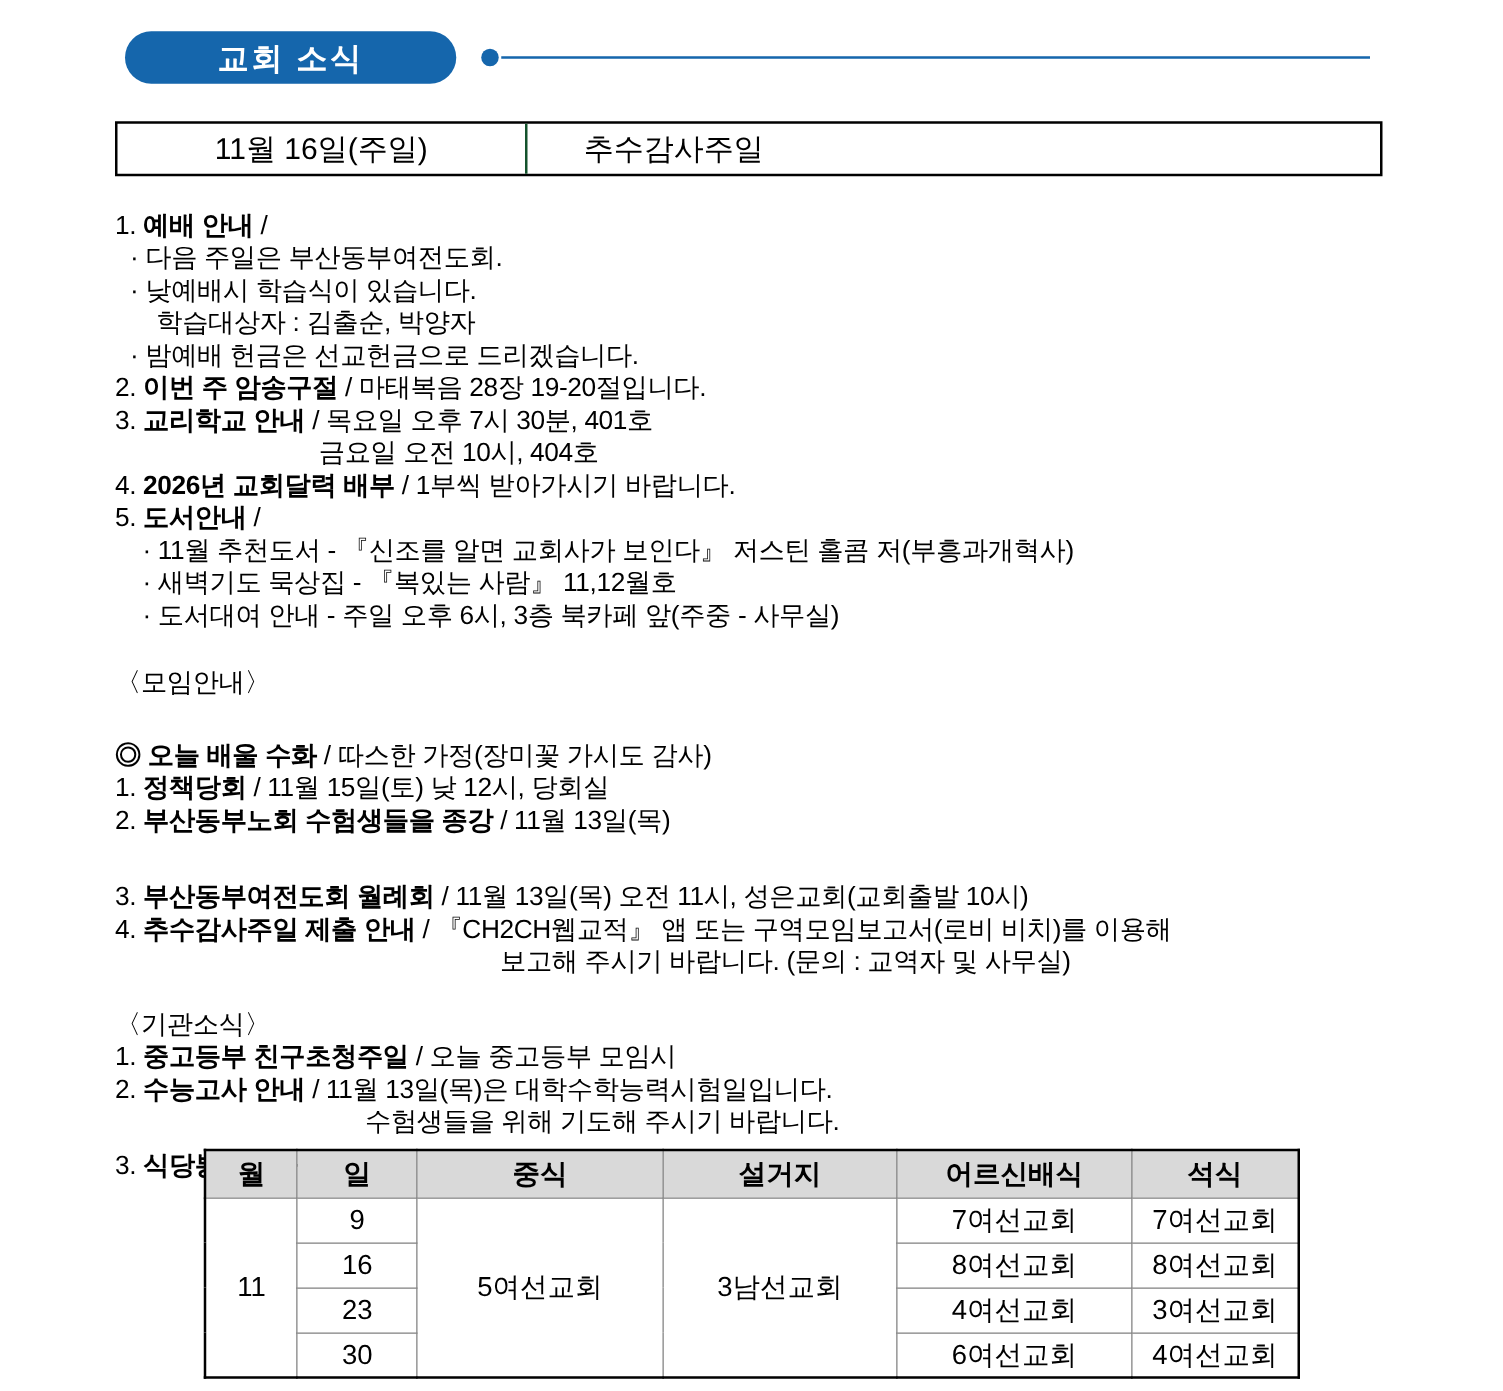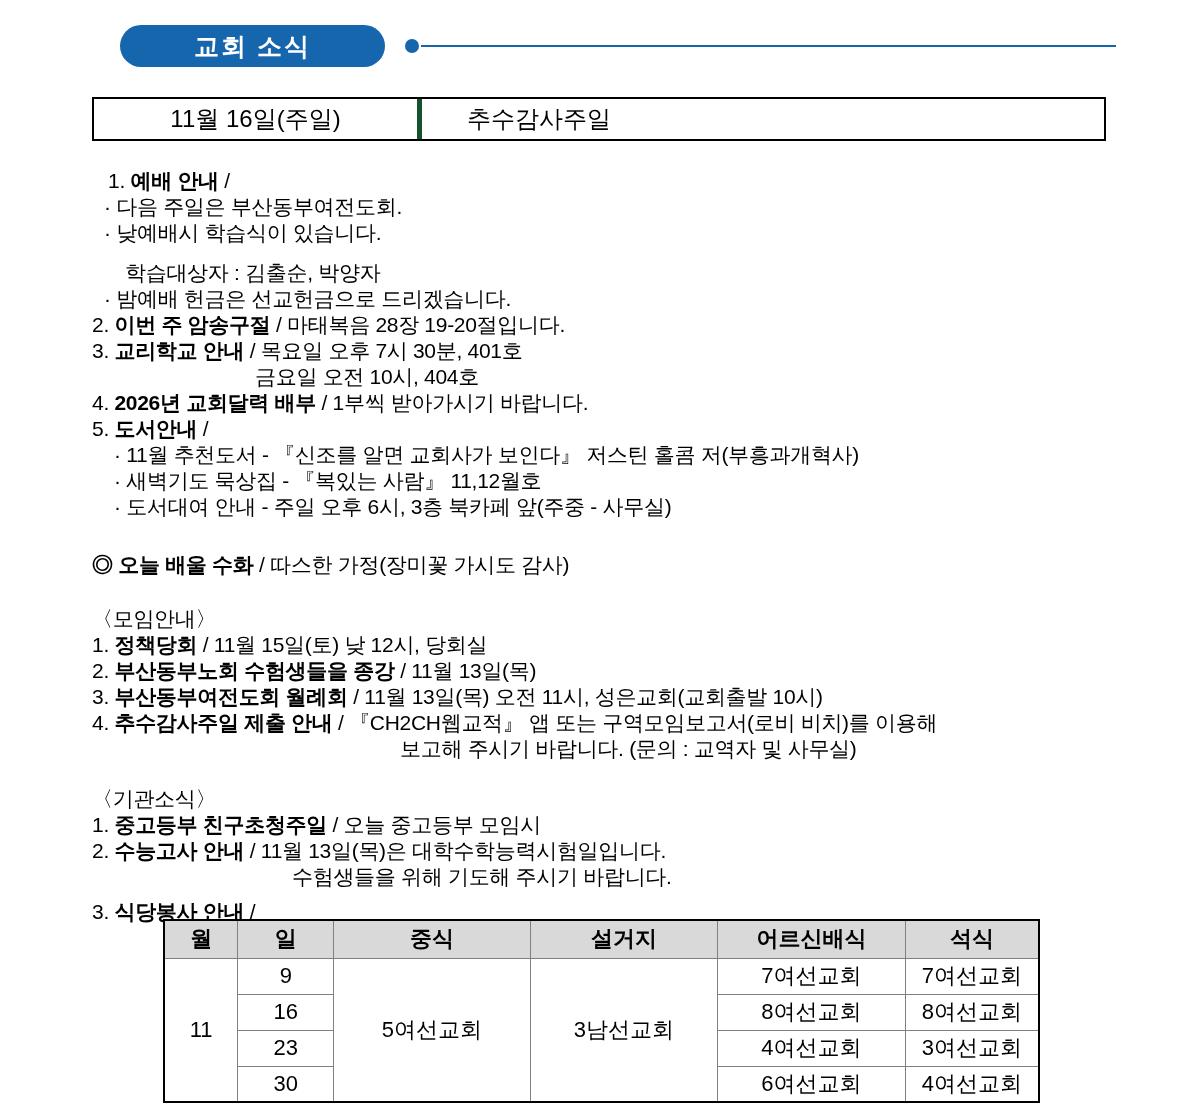--- a/index.html
+++ b/index.html
@@ -16,21 +16,21 @@
     background: #ffffff;
     color: #000;
     font-family: "Liberation Sans", sans-serif;
     overflow: hidden;
   }
   
   .badge-row {
     position: absolute;
     left: 0; top: 25px;
     width: 100%; height: 42px;
-    display: flex; align-items: center; padding-left: 20px;
+    display: flex; align-items: center;
   }
   .badge {
     margin-left: 100px;
     width: 265px; height: 42px;
     background: var(--accent);
     border-radius: 21px;
     display: flex; align-items: center; justify-content: center;
     color: #fff; font-weight: bold; font-size: 25px;
     letter-spacing: 2px;
   }
@@ -52,21 +52,21 @@
   .date-table {
     position: absolute;
     left: 92px; top: 97px;
     width: 1014px; height: 44px;
     border: 2px solid #000;
     display: flex;
     font-size: 24px;
   }
   .date-cell {
     width: 328px;
-    border-right: 5px solid #14532d;
+    border-right: 2px solid #14532d;
     display: flex; align-items: center; justify-content: center;
   }
   .title-cell {
     flex: 1;
     display: flex; align-items: center;
     padding-left: 45px;
   }
   
   .content {
     position: absolute;
@@ -110,38 +110,38 @@
     <div class="dot"></div>
     <div class="rule"></div>
   </div>
 
   <div class="date-table">
     <div class="date-cell">11월 16일(주일)</div>
     <div class="title-cell">추수감사주일</div>
   </div>
 
   <div class="content">
-      <div class="line" style="margin-left: 16px;"><span>1. </span><span class="b">예배 안내</span><span> /</span></div>
+      <div class="line" style="margin-left: 0px;"><span>1. </span><span class="b">예배 안내</span><span> /</span></div>
       <div class="line" style="margin-left: 12px;"><span>· 다음 주일은 부산동부여전도회.</span></div>
       <div class="line" style="margin-left: 12px;"><span>· 낮예배시 학습식이 있습니다.</span></div>
-      <div class="line" style="margin-left: 33px; margin-top: 14px;"><span>학습대상자 : 김출순, 박양자</span></div>
+      <div class="line" style="margin-left: 33px;"><span>학습대상자 : 김출순, 박양자</span></div>
       <div class="line" style="margin-left: 12px;"><span>· 밤예배 헌금은 선교헌금으로 드리겠습니다.</span></div>
       <div class="line" style="margin-left: 0px;"><span>2. </span><span class="b">이번 주 암송구절</span><span> / 마태복음 28장 19-20절입니다.</span></div>
       <div class="line" style="margin-left: 0px;"><span>3. </span><span class="b">교리학교 안내</span><span> / 목요일 오후 7시 30분, 401호</span></div>
       <div class="line" style="margin-left: 163px;"><span>금요일 오전 10시, 404호</span></div>
       <div class="line" style="margin-left: 0px;"><span>4. </span><span class="b">2026년 교회달력 배부</span><span> / 1부씩 받아가시기 바랍니다.</span></div>
       <div class="line" style="margin-left: 0px;"><span>5. </span><span class="b">도서안내</span><span> /</span></div>
       <div class="line" style="margin-left: 22px;"><span>· 11월 추천도서 - 『신조를 알면 교회사가 보인다』 저스틴 홀콤 저(부흥과개혁사)</span></div>
       <div class="line" style="margin-left: 22px;"><span>· 새벽기도 묵상집 - 『복있는 사람』 11,12월호</span></div>
       <div class="line" style="margin-left: 22px;"><span>· 도서대여 안내 - 주일 오후 6시, 3층 북카페 앞(주중 - 사무실)</span></div>
+      <div class="line" style="margin-left: 0px; margin-top: 28px;"><span>〈모임안내〉</span></div>
       <div class="line" style="margin-left: 0px; margin-top: 32px;"><span class="b">◎ 오늘 배울 수화</span><span> / 따스한 가정(장미꽃 가시도 감사)</span></div>
-      <div class="line" style="margin-left: 0px; margin-top: 28px;"><span>〈모임안내〉</span></div>
       <div class="line" style="margin-left: 0px;"><span>1. </span><span class="b">정책당회</span><span> / 11월 15일(토) 낮 12시, 당회실</span></div>
       <div class="line" style="margin-left: 0px;"><span>2. </span><span class="b">부산동부노회 수험생들을 종강</span><span> / 11월 13일(목)</span></div>
-      <div class="line" style="margin-left: 0px;"><span>3. </span><span class="b">부산동부여전도회 월례회</span><span> / 11월 13일(목) 오전 11시, 성은교회(교회출발 10시)</span></div>
+      <div class="line" style="margin-left: 0px; margin-top: 35px;"><span>3. </span><span class="b">부산동부여전도회 월례회</span><span> / 11월 13일(목) 오전 11시, 성은교회(교회출발 10시)</span></div>
       <div class="line" style="margin-left: 0px;"><span>4. </span><span class="b">추수감사주일 제출 안내</span><span> / 『CH2CH웹교적』 앱 또는 구역모임보고서(로비 비치)를 이용해</span></div>
       <div class="line" style="margin-left: 308px;"><span>보고해 주시기 바랍니다. (문의 : 교역자 및 사무실)</span></div>
       <div class="line" style="margin-left: 0px; margin-top: 24px;"><span>〈기관소식〉</span></div>
       <div class="line" style="margin-left: 0px;"><span>1. </span><span class="b">중고등부 친구초청주일</span><span> / 오늘 중고등부 모임시</span></div>
       <div class="line" style="margin-left: 0px;"><span>2. </span><span class="b">수능고사 안내</span><span> / 11월 13일(목)은 대학수학능력시험일입니다.</span></div>
       <div class="line" style="margin-left: 200px;"><span>수험생들을 위해 기도해 주시기 바랍니다.</span></div>
       <div class="line" style="margin-left: 0px; margin-top: 9px;"><span>3. </span><span class="b">식당봉사 안내</span><span> /</span></div>
     </div>
 
   <table class="duty-table">

